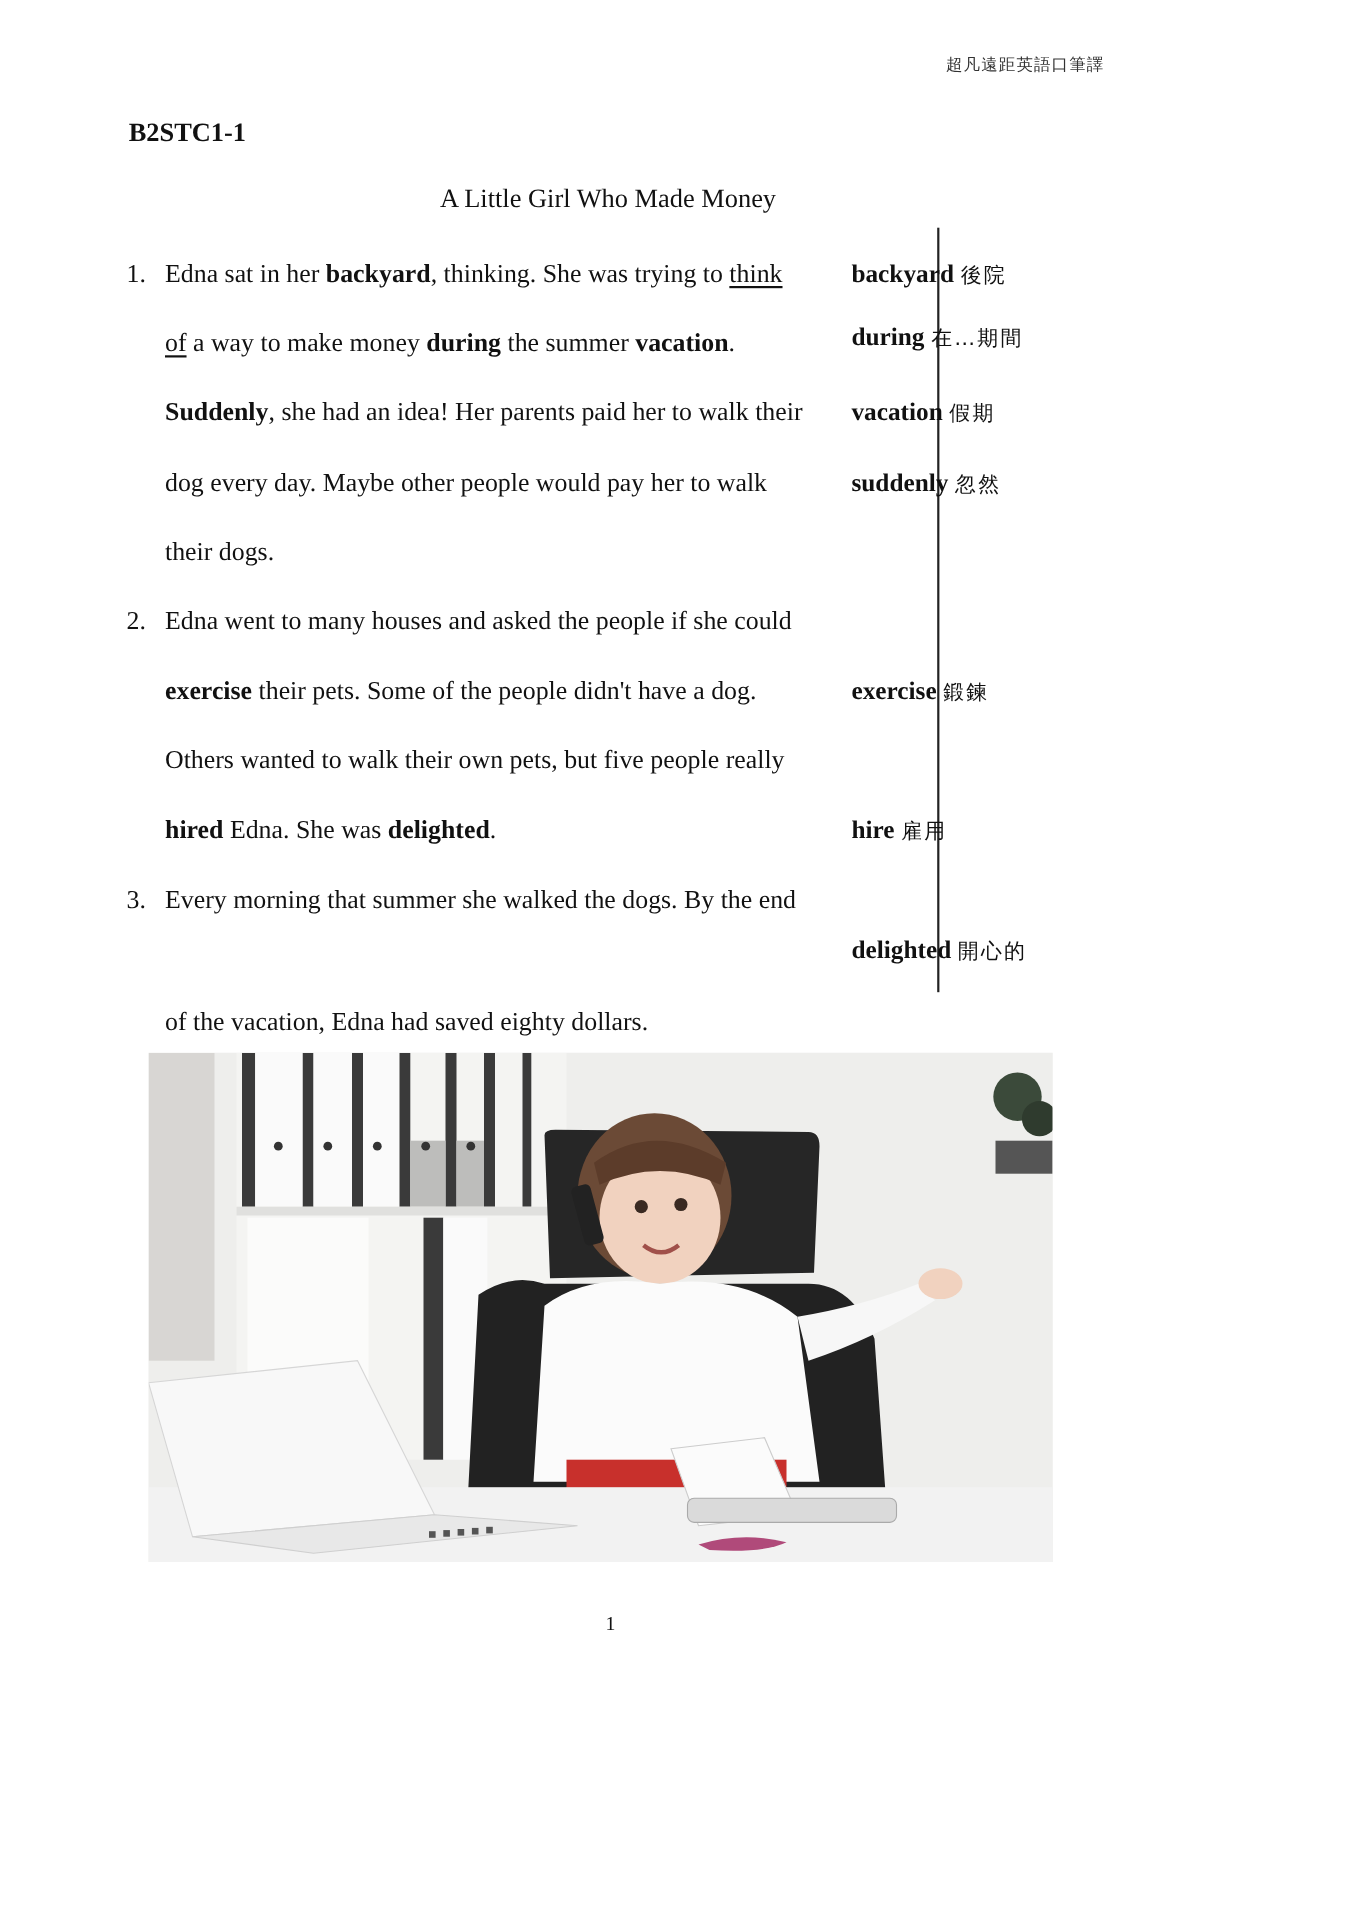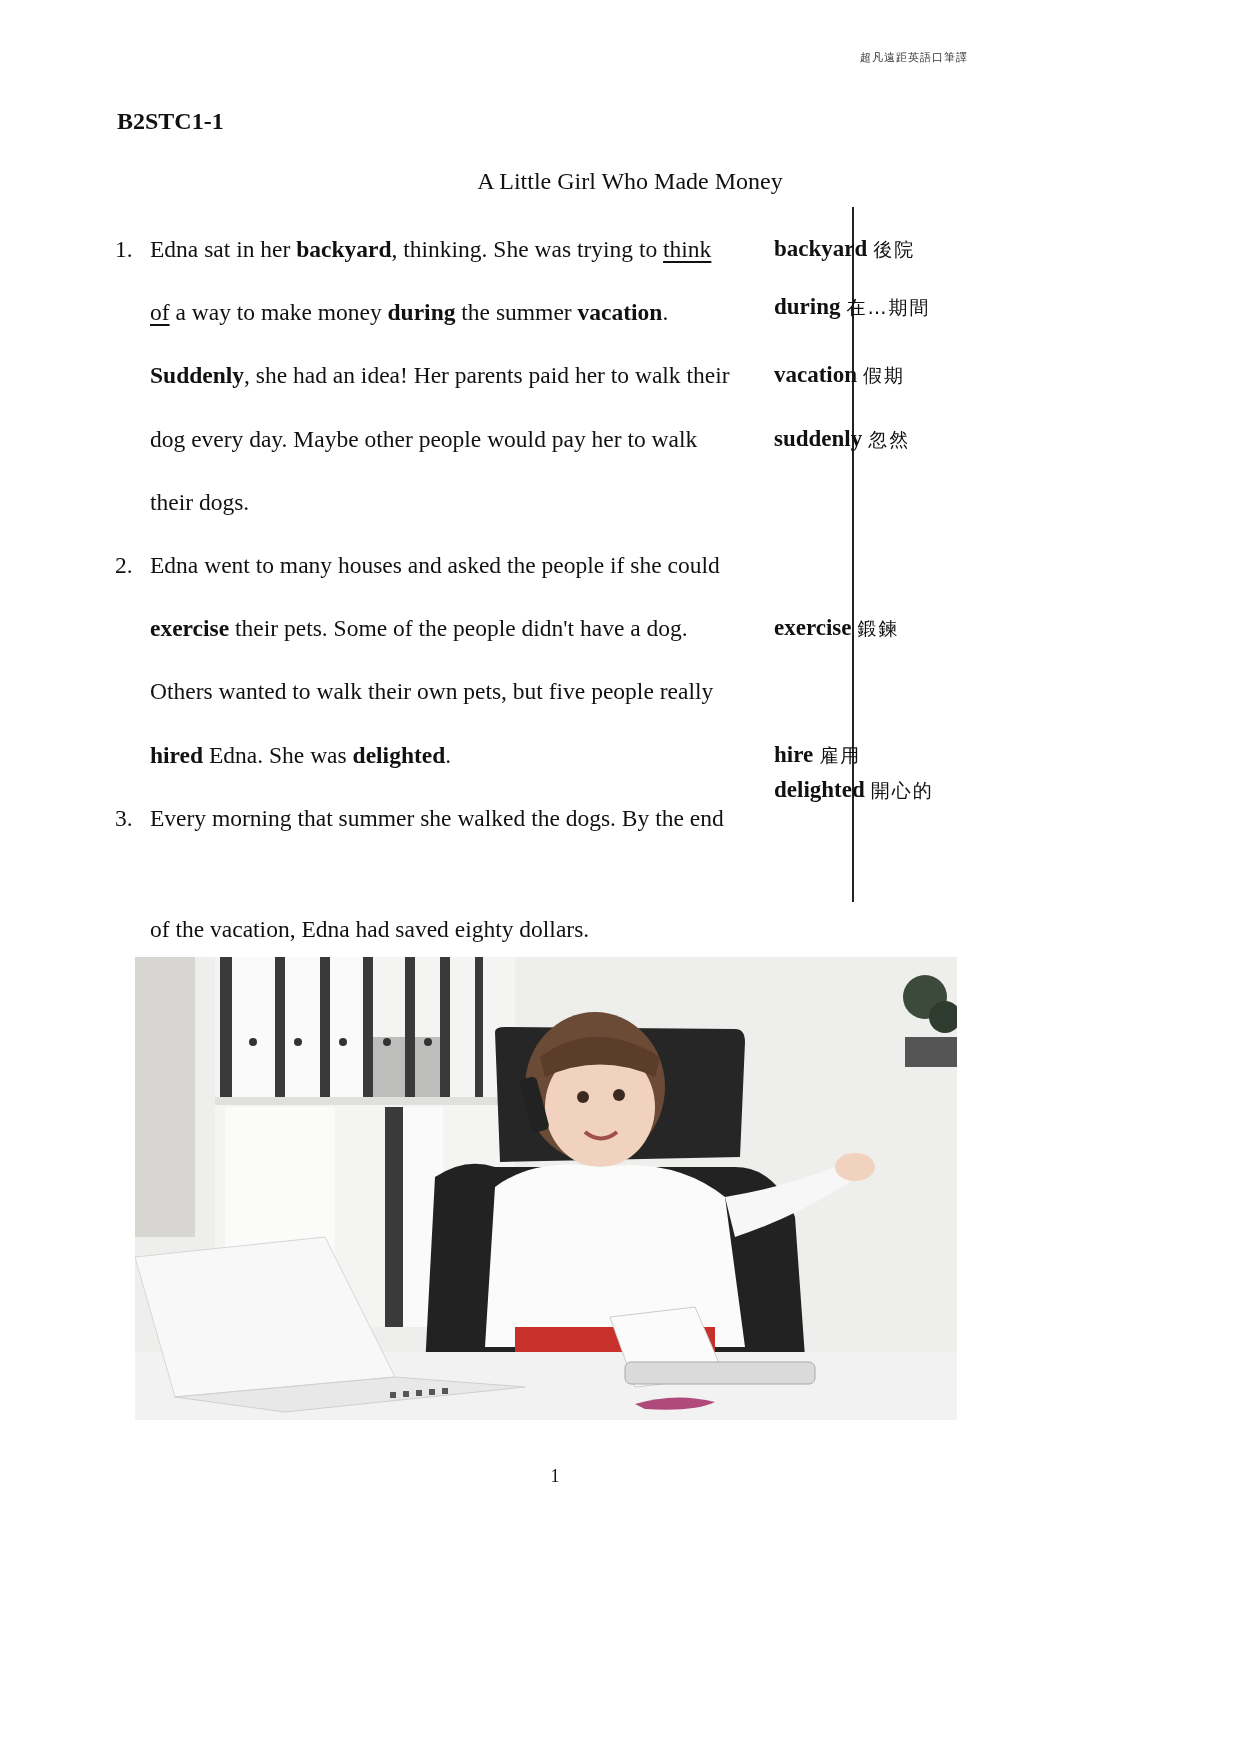--- a/index.html
+++ b/index.html
@@ -1,22 +1,22 @@
 <!DOCTYPE html>
 <html><head>
   <meta charset="utf-8">
   <style>
     html, body { margin: 0; padding: 0; background: #ffffff; }
     body { width: 1240px; height: 1754px; position: relative; overflow: hidden;
            font-family: "Liberation Serif", "DejaVu Serif", serif; color: #111; }
     .abs { position: absolute; }
-    .header-right { top: 50px; left: 860px; width: 260px; font-size: 11px; color: #333;
+    .header-right { top: 50px; left: 860px; width: 260px; font-size: 15px; color: #333;
                     font-family: "DejaVu Sans", sans-serif; letter-spacing: 1px; white-space: nowrap; }
     .doc-code { top: 108px; left: 117px; font-size: 24px; font-weight: bold; }
-    .story-title { top: 168px; left: 400px; width: 460px; font-size: 24px; white-space: nowrap; text-align: center; }
+    .story-title { top: 168px; left: 400px; width: 460px; font-size: 24px; white-space: nowrap; }
     .divider { left: 852px; top: 207px; width: 1.5px; height: 695px; background: #222; }
     .line { position: absolute; left: 150px; font-size: 23.5px; white-space: nowrap; line-height: 30px; }
     .num { position: absolute; left: 115px; font-size: 23.5px; line-height: 30px; }
     .b { font-weight: bold; }
     .u { text-decoration: underline; text-underline-offset: 4px; }
     .vocab { position: absolute; left: 774px; font-size: 23px; white-space: nowrap; line-height: 30px; }
     .vocab .en { font-weight: bold; }
     .vocab .zh { font-family: "DejaVu Sans", sans-serif; font-size: 19px; margin-left: 6px; letter-spacing: 2px; }
     .photo { left: 135px; top: 957px; width: 822px; height: 463px; overflow: hidden;
              background: #efefed; }
@@ -46,21 +46,21 @@
     <div class="line" style="top: 914px;"><span>of the vacation, Edna had saved eighty dollars.</span></div>
   </div>
 <div class="abs divider"></div>
 <div id="vocab-area">
     <div class="vocab" style="top: 234px;"><span class="en">backyard</span><span class="zh">後院</span></div>
     <div class="vocab" style="top: 292px;"><span class="en">during</span><span class="zh">在…期間</span></div>
     <div class="vocab" style="top: 360.4px;"><span class="en">vacation</span><span class="zh">假期</span></div>
     <div class="vocab" style="top: 423.6px;"><span class="en">suddenly</span><span class="zh">忽然</span></div>
     <div class="vocab" style="top: 613.2px;"><span class="en">exercise</span><span class="zh">鍛鍊</span></div>
     <div class="vocab" style="top: 739.6px;"><span class="en">hire</span><span class="zh">雇用</span></div>
-    <div class="vocab" style="top: 775px;"><span class="en">delighted</span><span class="zh">開心的</span></div>
+    <div class="vocab" style="top: 849px;"><span class="en">delighted</span><span class="zh">開心的</span></div>
   </div>
 
 <div class="abs photo">
   <svg width="822" height="463" viewBox="0 0 822 463">
     <rect x="0" y="0" width="822" height="463" fill="#eeeeec"></rect>
     <rect x="0" y="0" width="60" height="280" fill="#d8d6d3"></rect>
 
     <rect x="80" y="0" width="300" height="370" fill="#f4f4f2"></rect>
     <g fill="#3a3a3a">
       <rect x="85" y="0" width="12" height="140"></rect>

